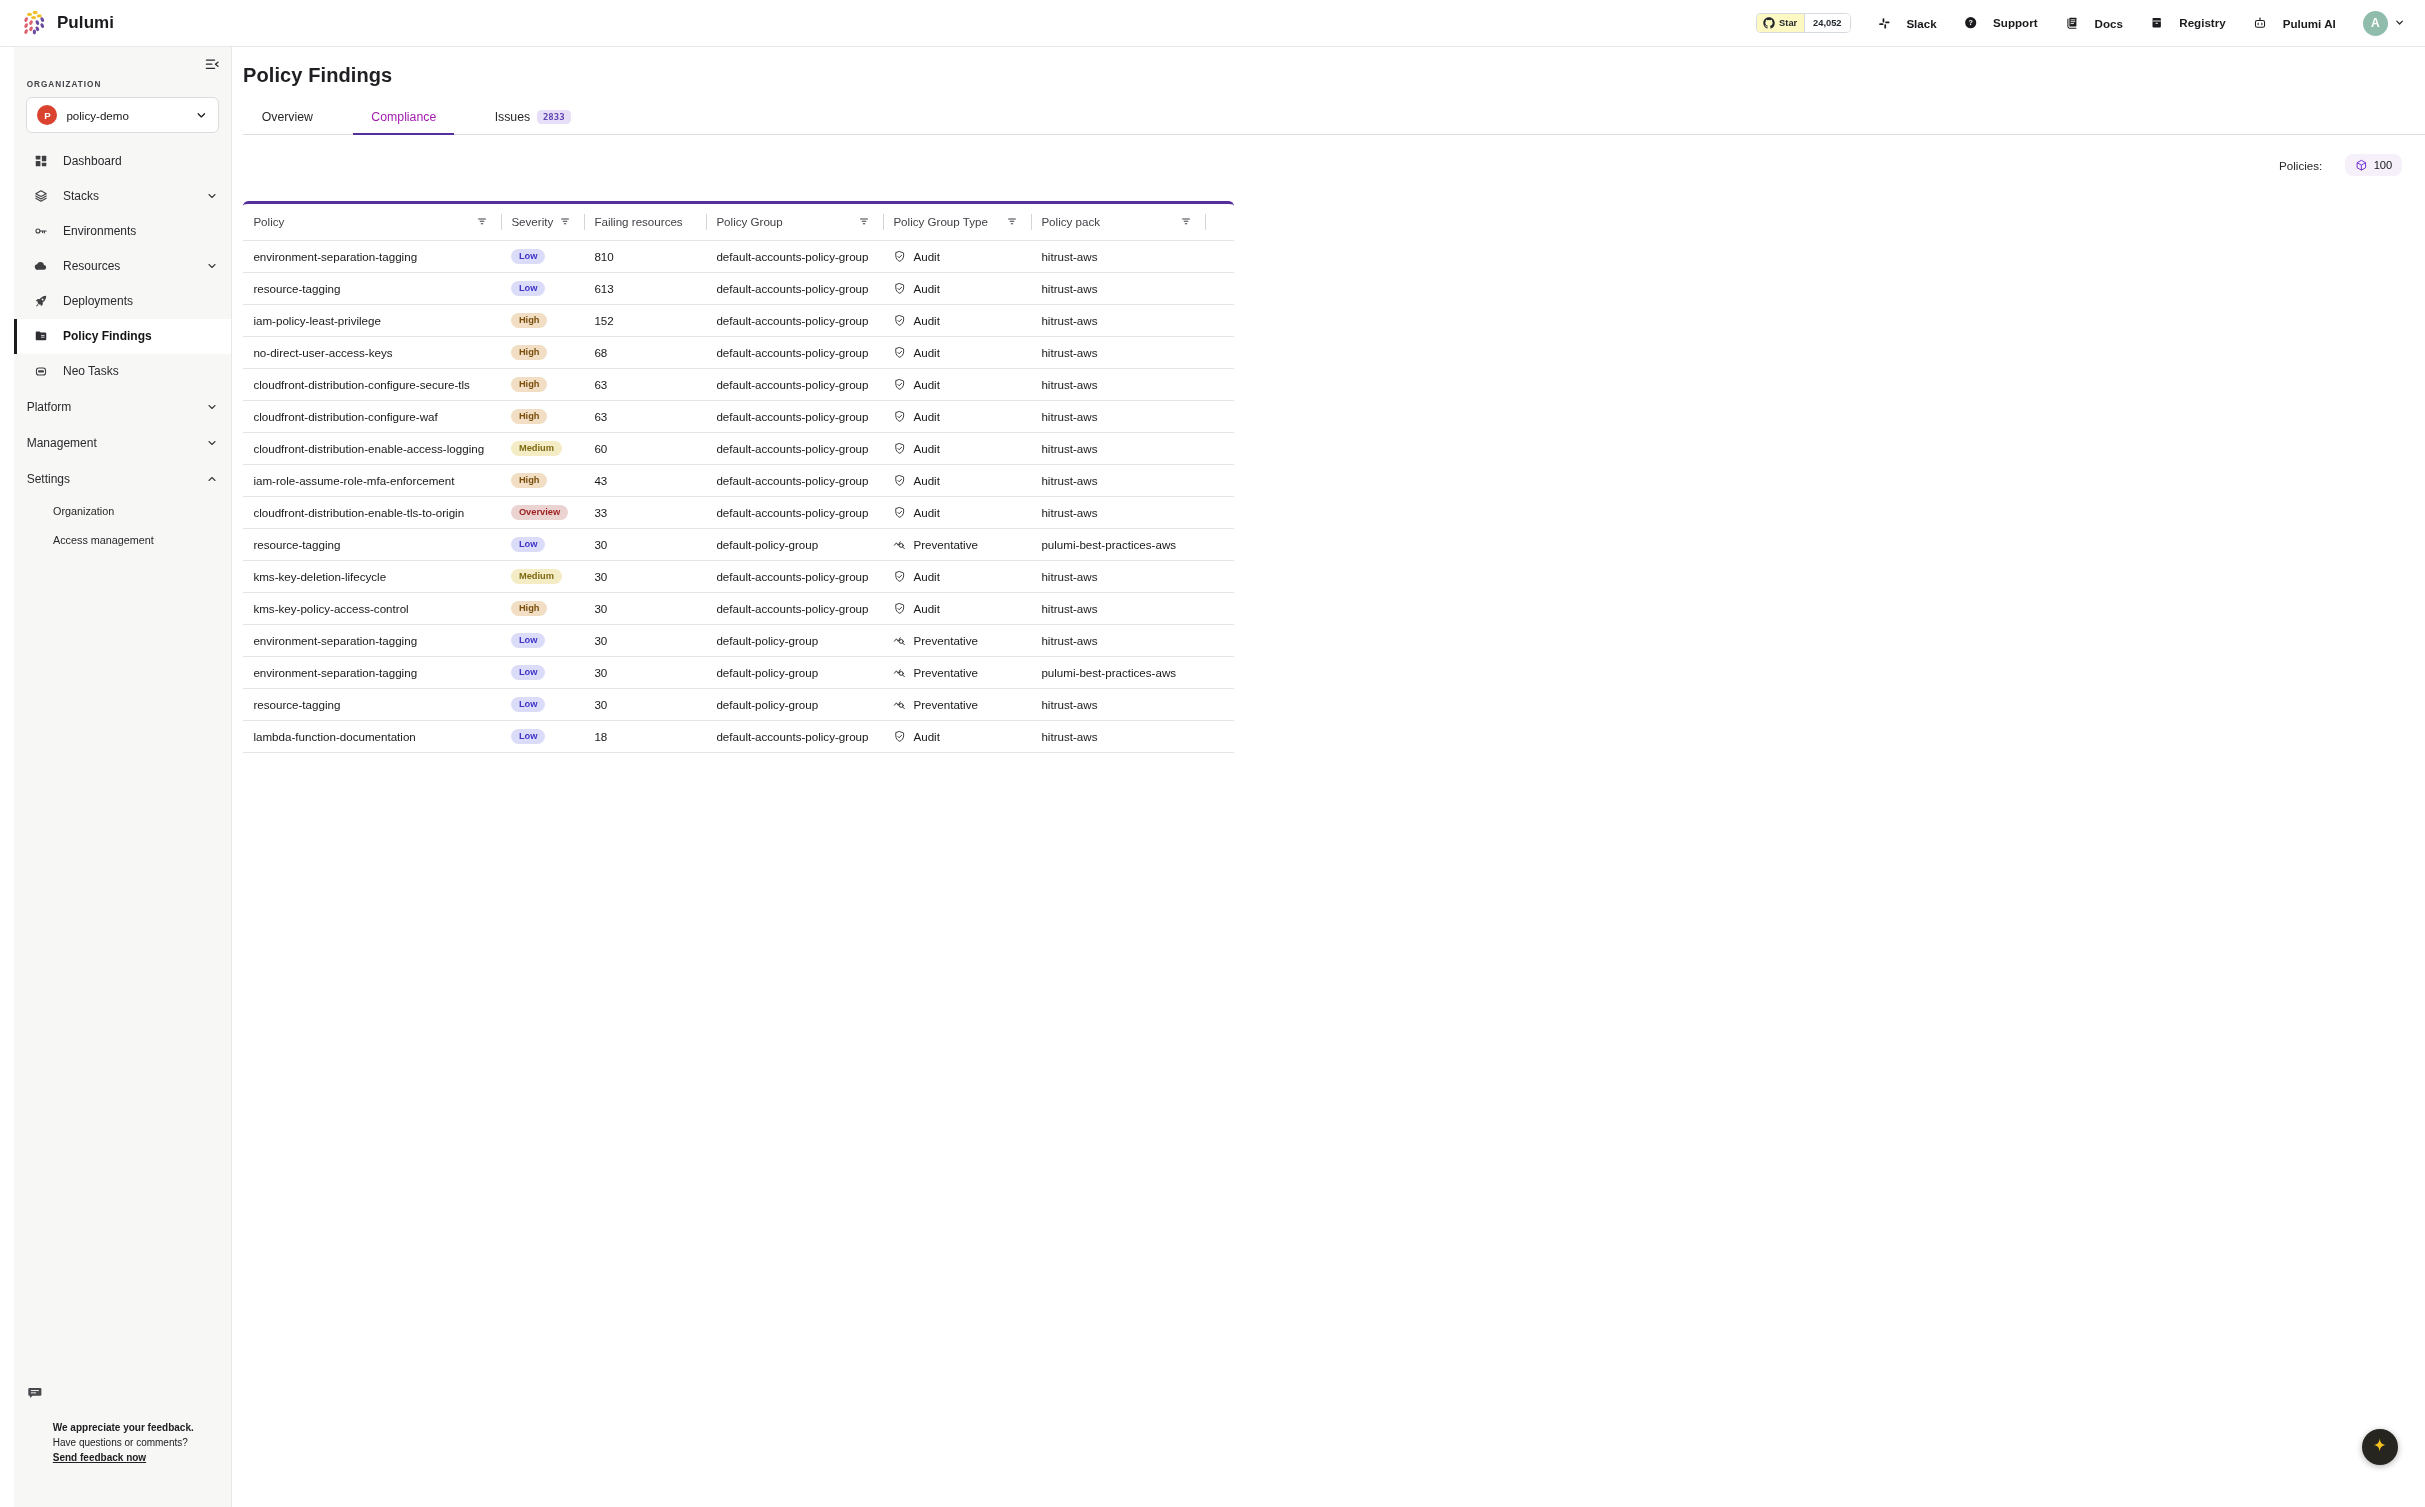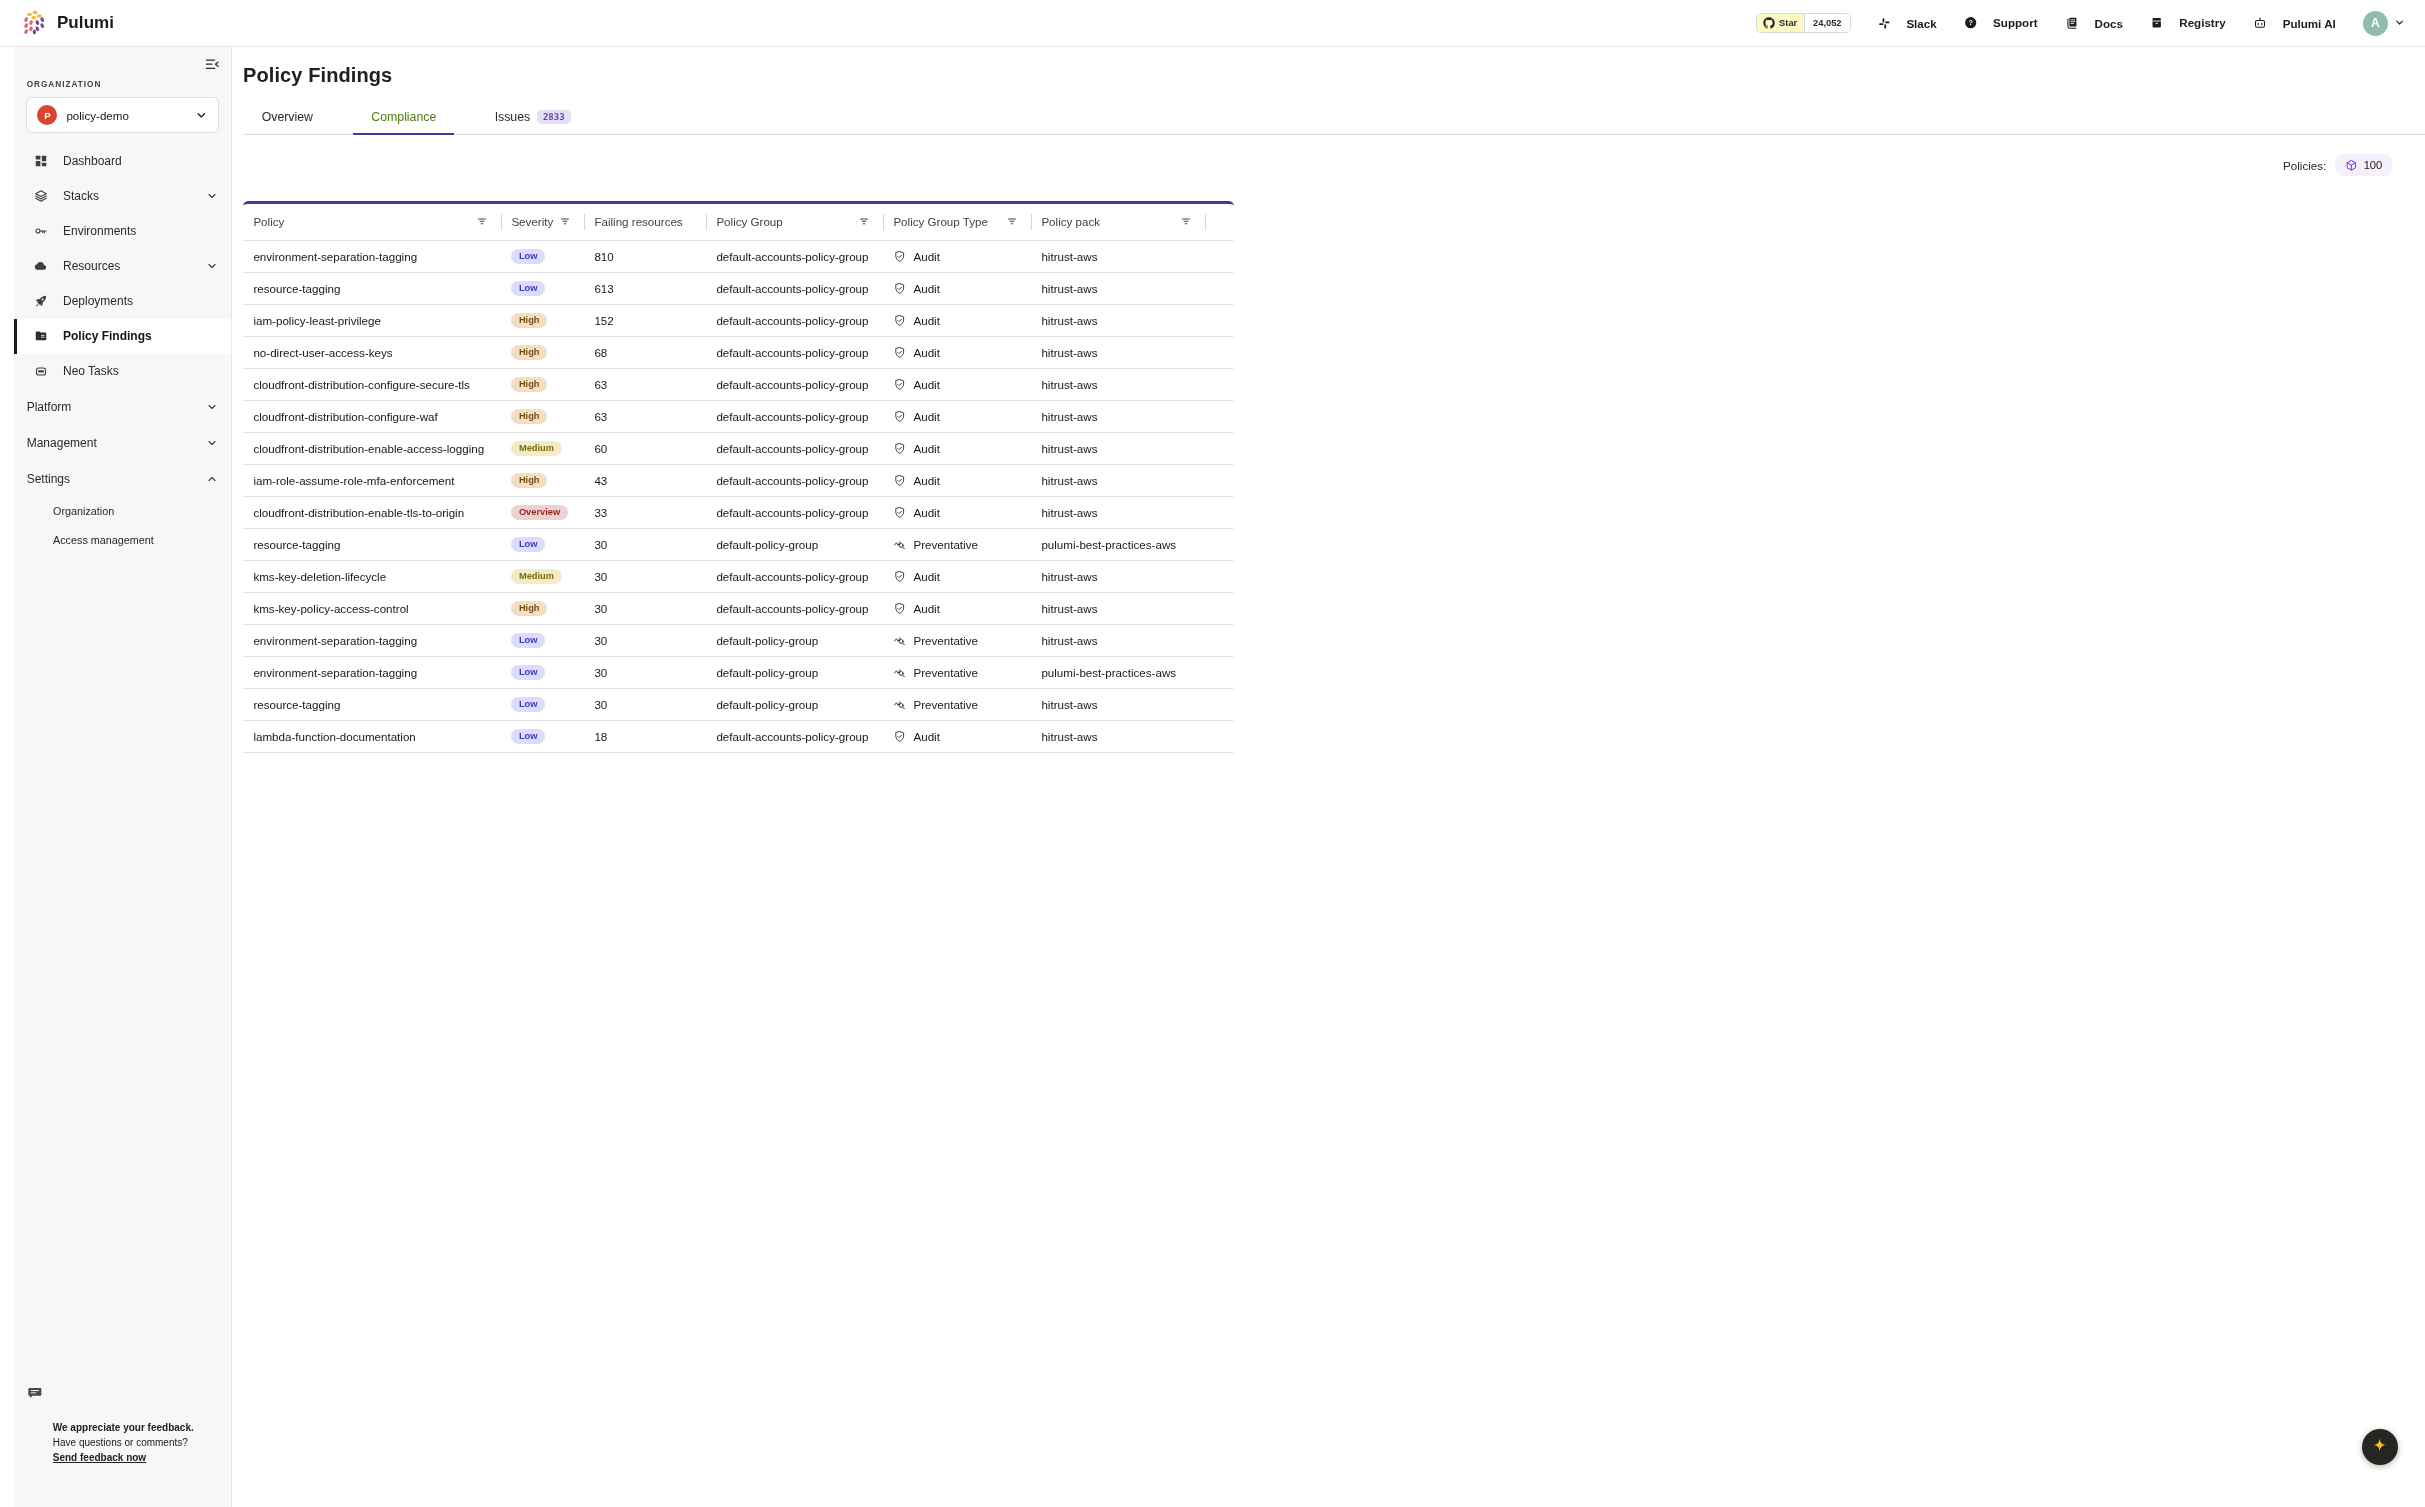--- a/index.html
+++ b/index.html
@@ -52,24 +52,24 @@
   .feedback-title { font-weight:700; }
   .feedback-link { font-weight:700; text-decoration:underline; cursor:pointer; display:inline-block; margin-top:0px; }
 
   
   .main { position:absolute; left:219px; top:47px; right:0; bottom:0; overflow:hidden; background:#fff; }
   .content { padding-left:24px; }
   .page-title { margin-top:17px; font-size:20px; font-weight:600; color:#202024; letter-spacing:0.1px; }
 
   .tabs { margin-top:13.4px; display:flex; gap:22.4px; border-bottom:0.7px solid #dcdcdc; padding-left:0.7px; }
   .tab { padding:9.7px 18px 10.4px; font-size:12.3px; color:#27272a; cursor:pointer; display:flex; align-items:center; gap:6.7px; margin-bottom:-0.7px; }
-  .tab.active { color:#4d7c0f; border-bottom:2.2px solid #55309b; padding-bottom:8.2px; }
+  .tab.active { color:#a21caf; border-bottom:2.2px solid #55309b; padding-bottom:8.2px; }
   .tab-badge { background:#e7def7; color:#5f43b0; font-size:9px; font-weight:600; border-radius:4.5px; padding:2.2px 6px; font-family:"DejaVu Sans Mono","Liberation Mono",monospace; }
 
-  .policies-row { display:flex; justify-content:flex-end; align-items:center; gap:9px; margin-top:13.4px; height:33px; padding-right:33px;text-align:right; }
+  .policies-row { display:flex; justify-content:flex-end; align-items:center; gap:23px; margin-top:13.4px; height:33px; padding-right:23px;text-align:right; }
   .policies-label { font-size:11.6px; color:#27272a; }
   .policies-badge { display:flex; align-items:center; gap:6px; background:#f5f0fa; border-radius:8px; padding:4.5px 9.7px; font-size:11.2px; color:#18181b; }
 
   
   .tablewrap { margin-top:19.4px; width:991px; border-top:3.7px solid #55309b; border-radius:5.2px 5.2px 0 0; }
   .tgrid { display:grid; grid-template-columns:258px 83px 122px 177px 148px 174px 31px; }
   .thead .hcell { height:36px; display:flex; align-items:center; justify-content:space-between;
     padding:0 11.2px 0 10.4px; font-size:11.6px; color:#3f3f46; position:relative; }
   .thead .hcell.sep::before { content:""; position:absolute; left:0; top:50%; transform:translateY(-50%);
     width:0.7px; height:16.4px; background:#d4d4d8; }

